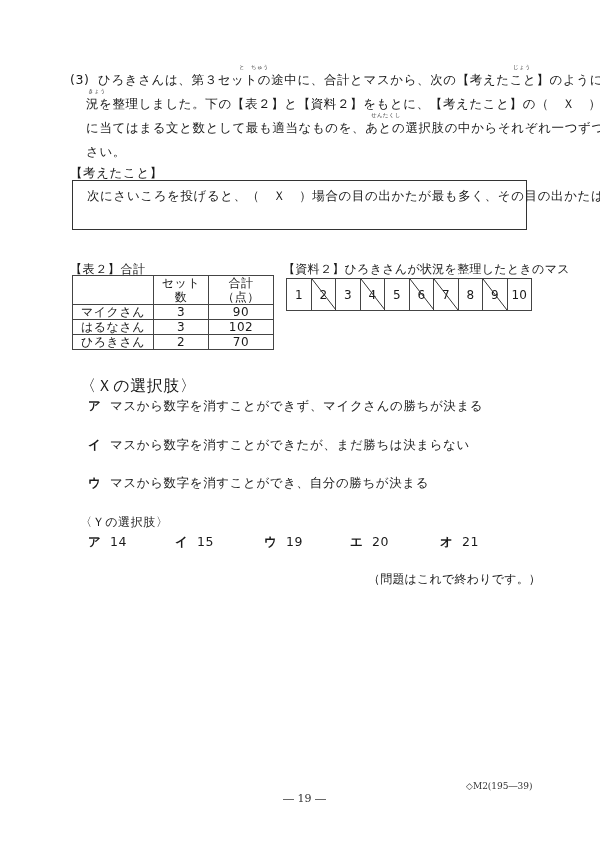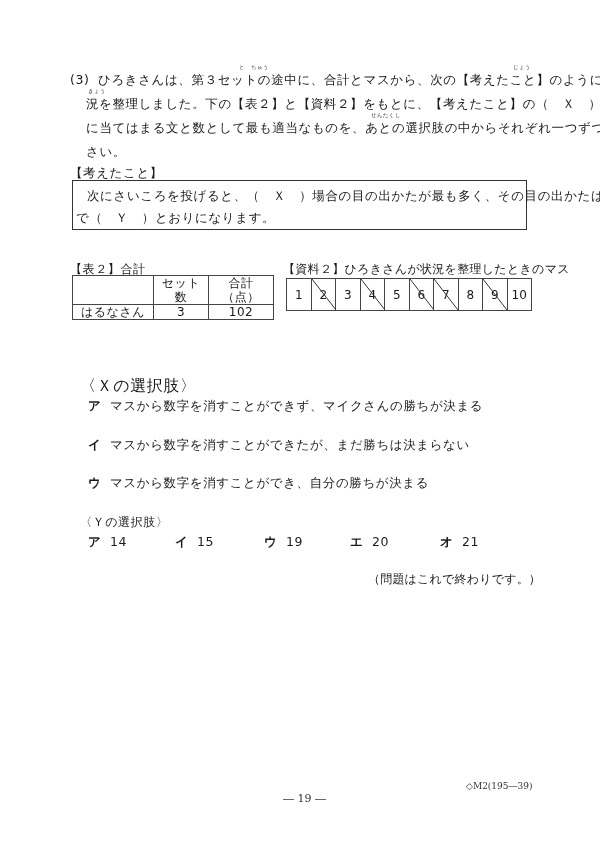--- a/index.html
+++ b/index.html
@@ -47,35 +47,44 @@
   <span class="line" style="left:86px; top:97px;">況を整理しました。下の【表２】と【資料２】をもとに、【考えたこと】の（　Ｘ　）と（　Ｙ　）</span>
   <span class="ruby" style="left:88px; top:88px;">きょう</span>
   <span class="line" style="left:86px; top:121px;">に当てはまる文と数として最も適当なものを、あとの選択肢の中からそれぞれ一つずつ選びな</span>
   <span class="ruby" style="left:371px; top:112px;">せんたくし</span>
   <span class="line" style="left:86px; top:145px;">さい。</span>
 </div>
 
 <span class="line" style="left:70px; top:166px;">【考えたこと】</span>
 <div class="box">
   <span class="line" style="left:14px; top:8px;">次にさいころを投げると、（　Ｘ　）場合の目の出かたが最も多く、その目の出かたは、全部</span>
-  <span class="line" style="left:3px; top:30px;">で（　Ｙ　）とおりになります。</span>
 </div>
 
 <span class="line" style="left:70px; top:262px; font-size:12px;">【表２】合計</span>
 <table class="t2">
   <tbody>
       <tr>
     <td class="name"></td>
     <td class="sets">セット数</td>
     <td class="total">合計（点）</td>
   </tr>
   <tr>
+    <td class="name">マイクさん</td>
+    <td class="sets">3</td>
+    <td class="total">90</td>
+  </tr>
+  <tr>
     <td class="name">はるなさん</td>
     <td class="sets">3</td>
     <td class="total">102</td>
+  </tr>
+  <tr>
+    <td class="name">ひろきさん</td>
+    <td class="sets">2</td>
+    <td class="total">70</td>
   </tr>
 </tbody>
   </table>
 
 <span class="line" style="left:283px; top:262px; font-size:12px; letter-spacing:0.3px;">【資料２】ひろきさんが状況を整理したときのマス</span>
 <div class="grid">
   <div class="cell">
       <span>1</span>
     </div>
   <div class="cell">

